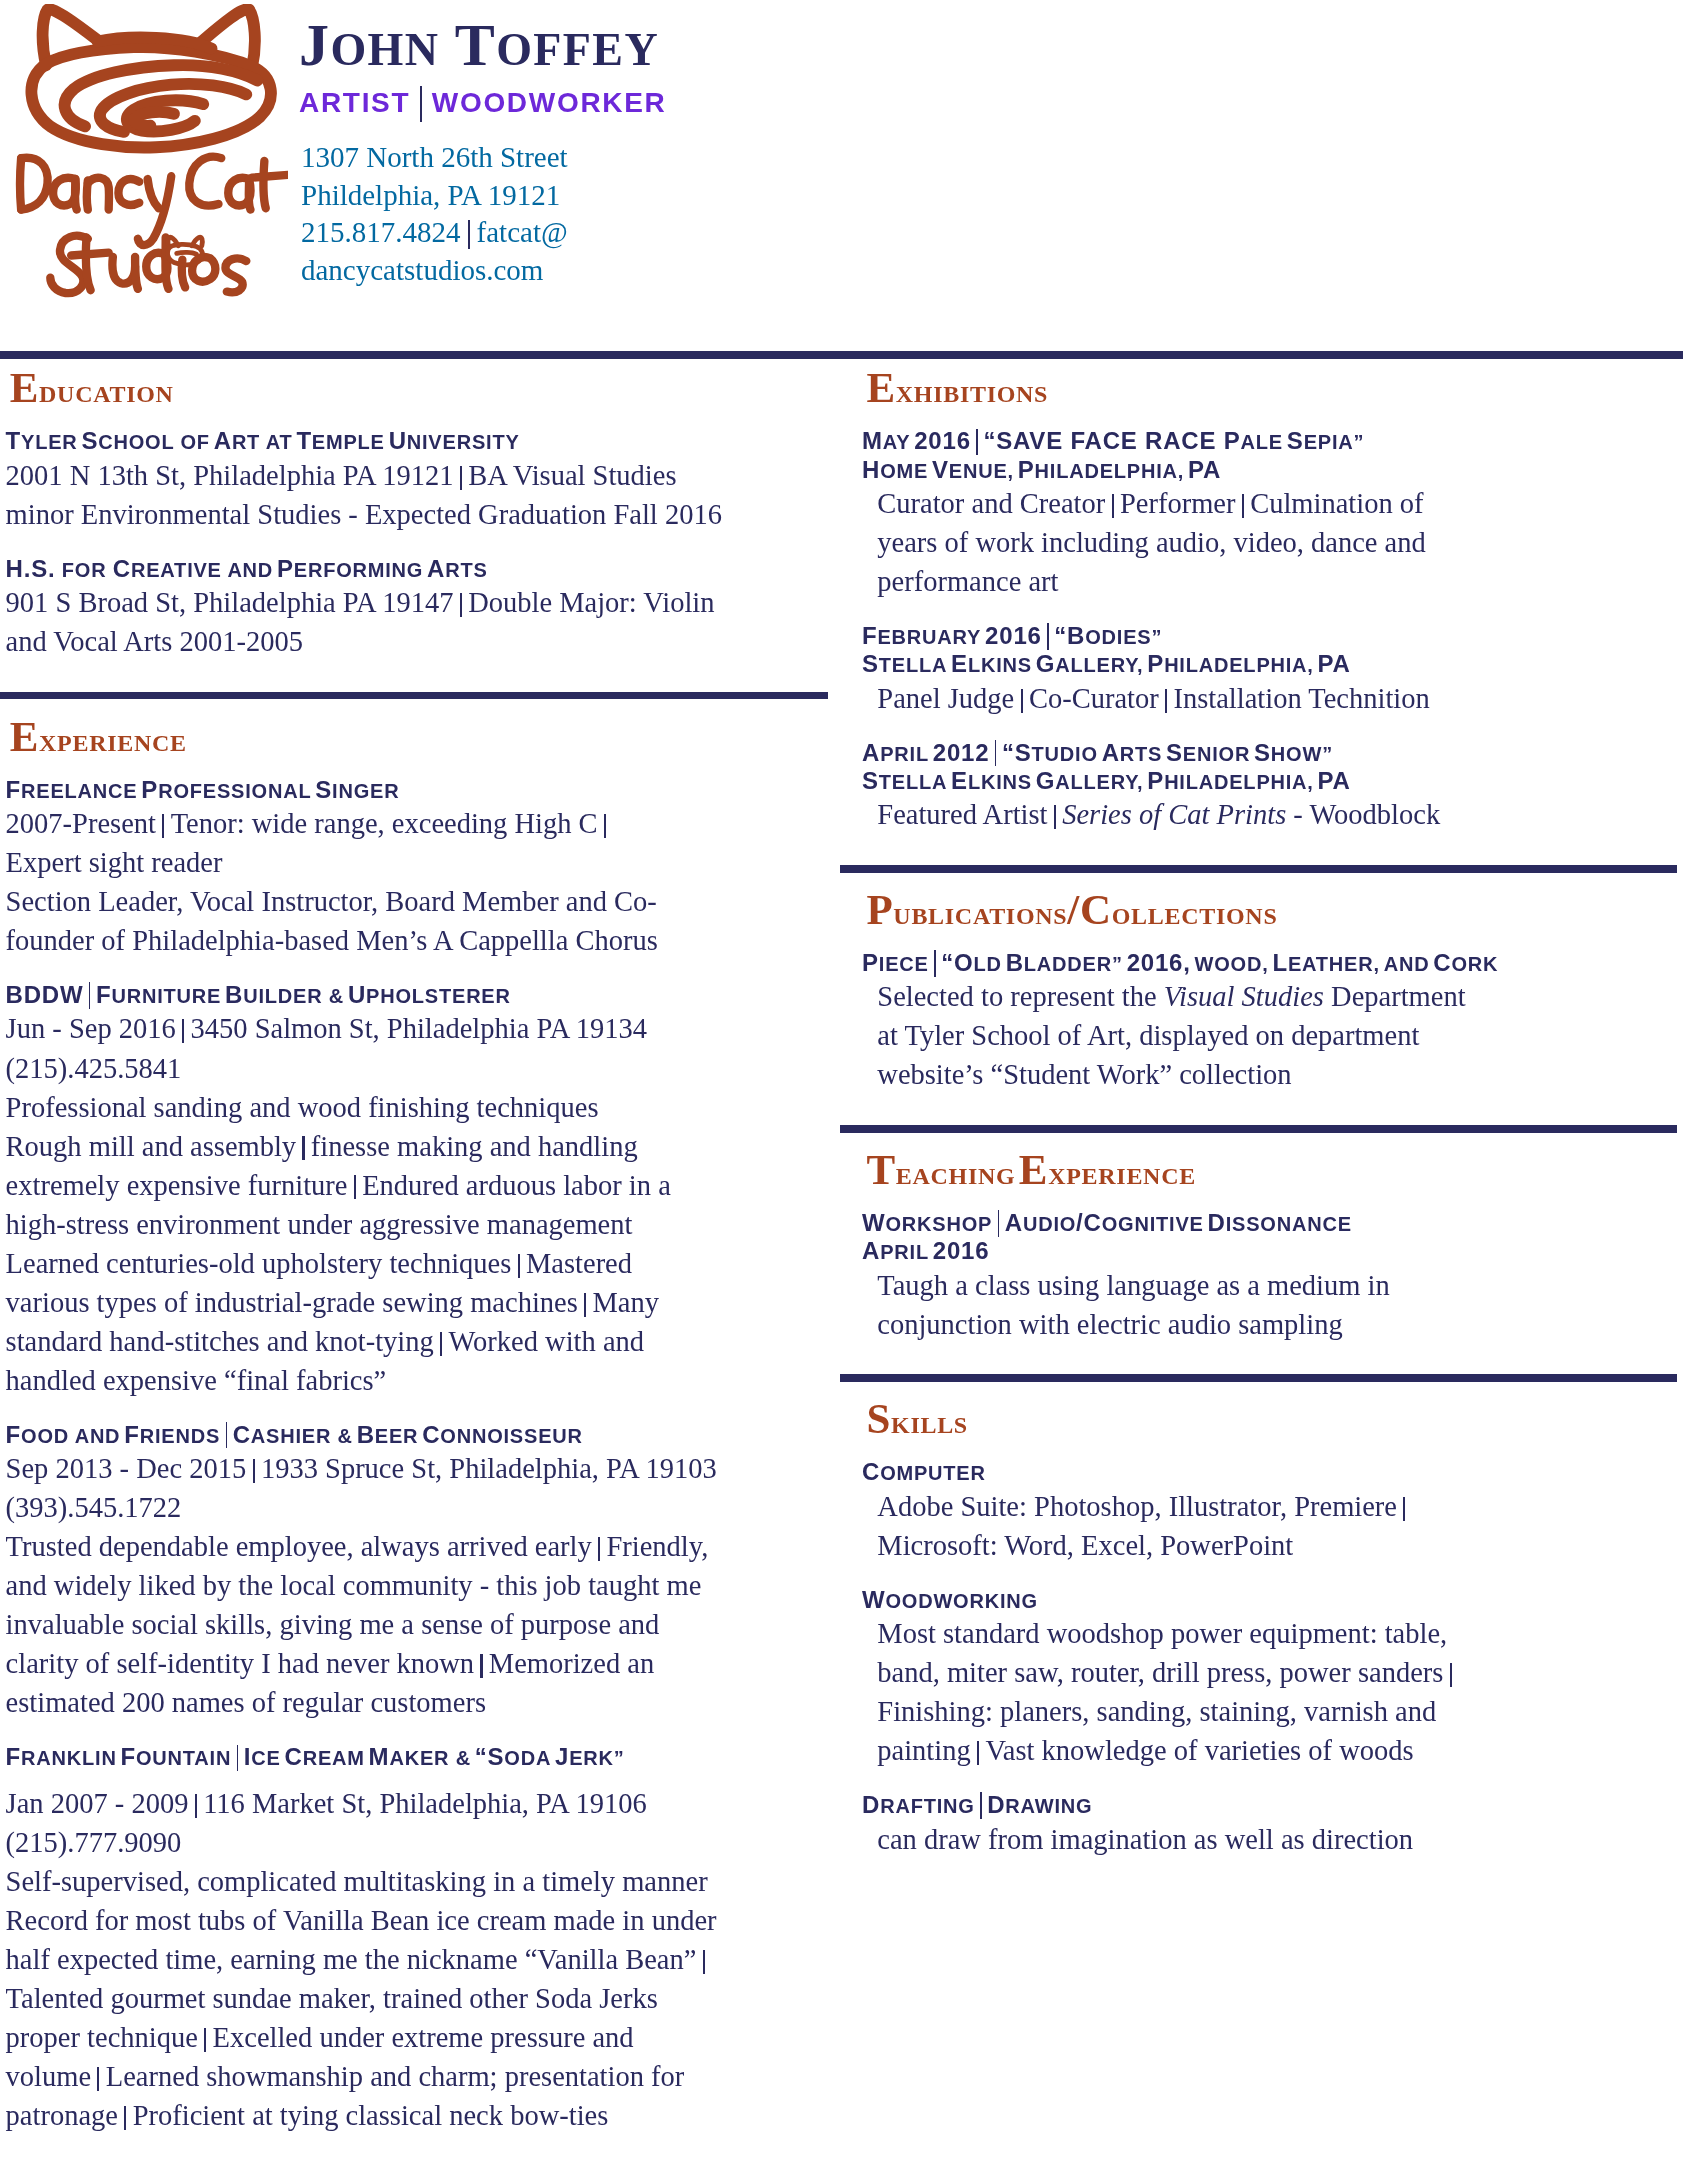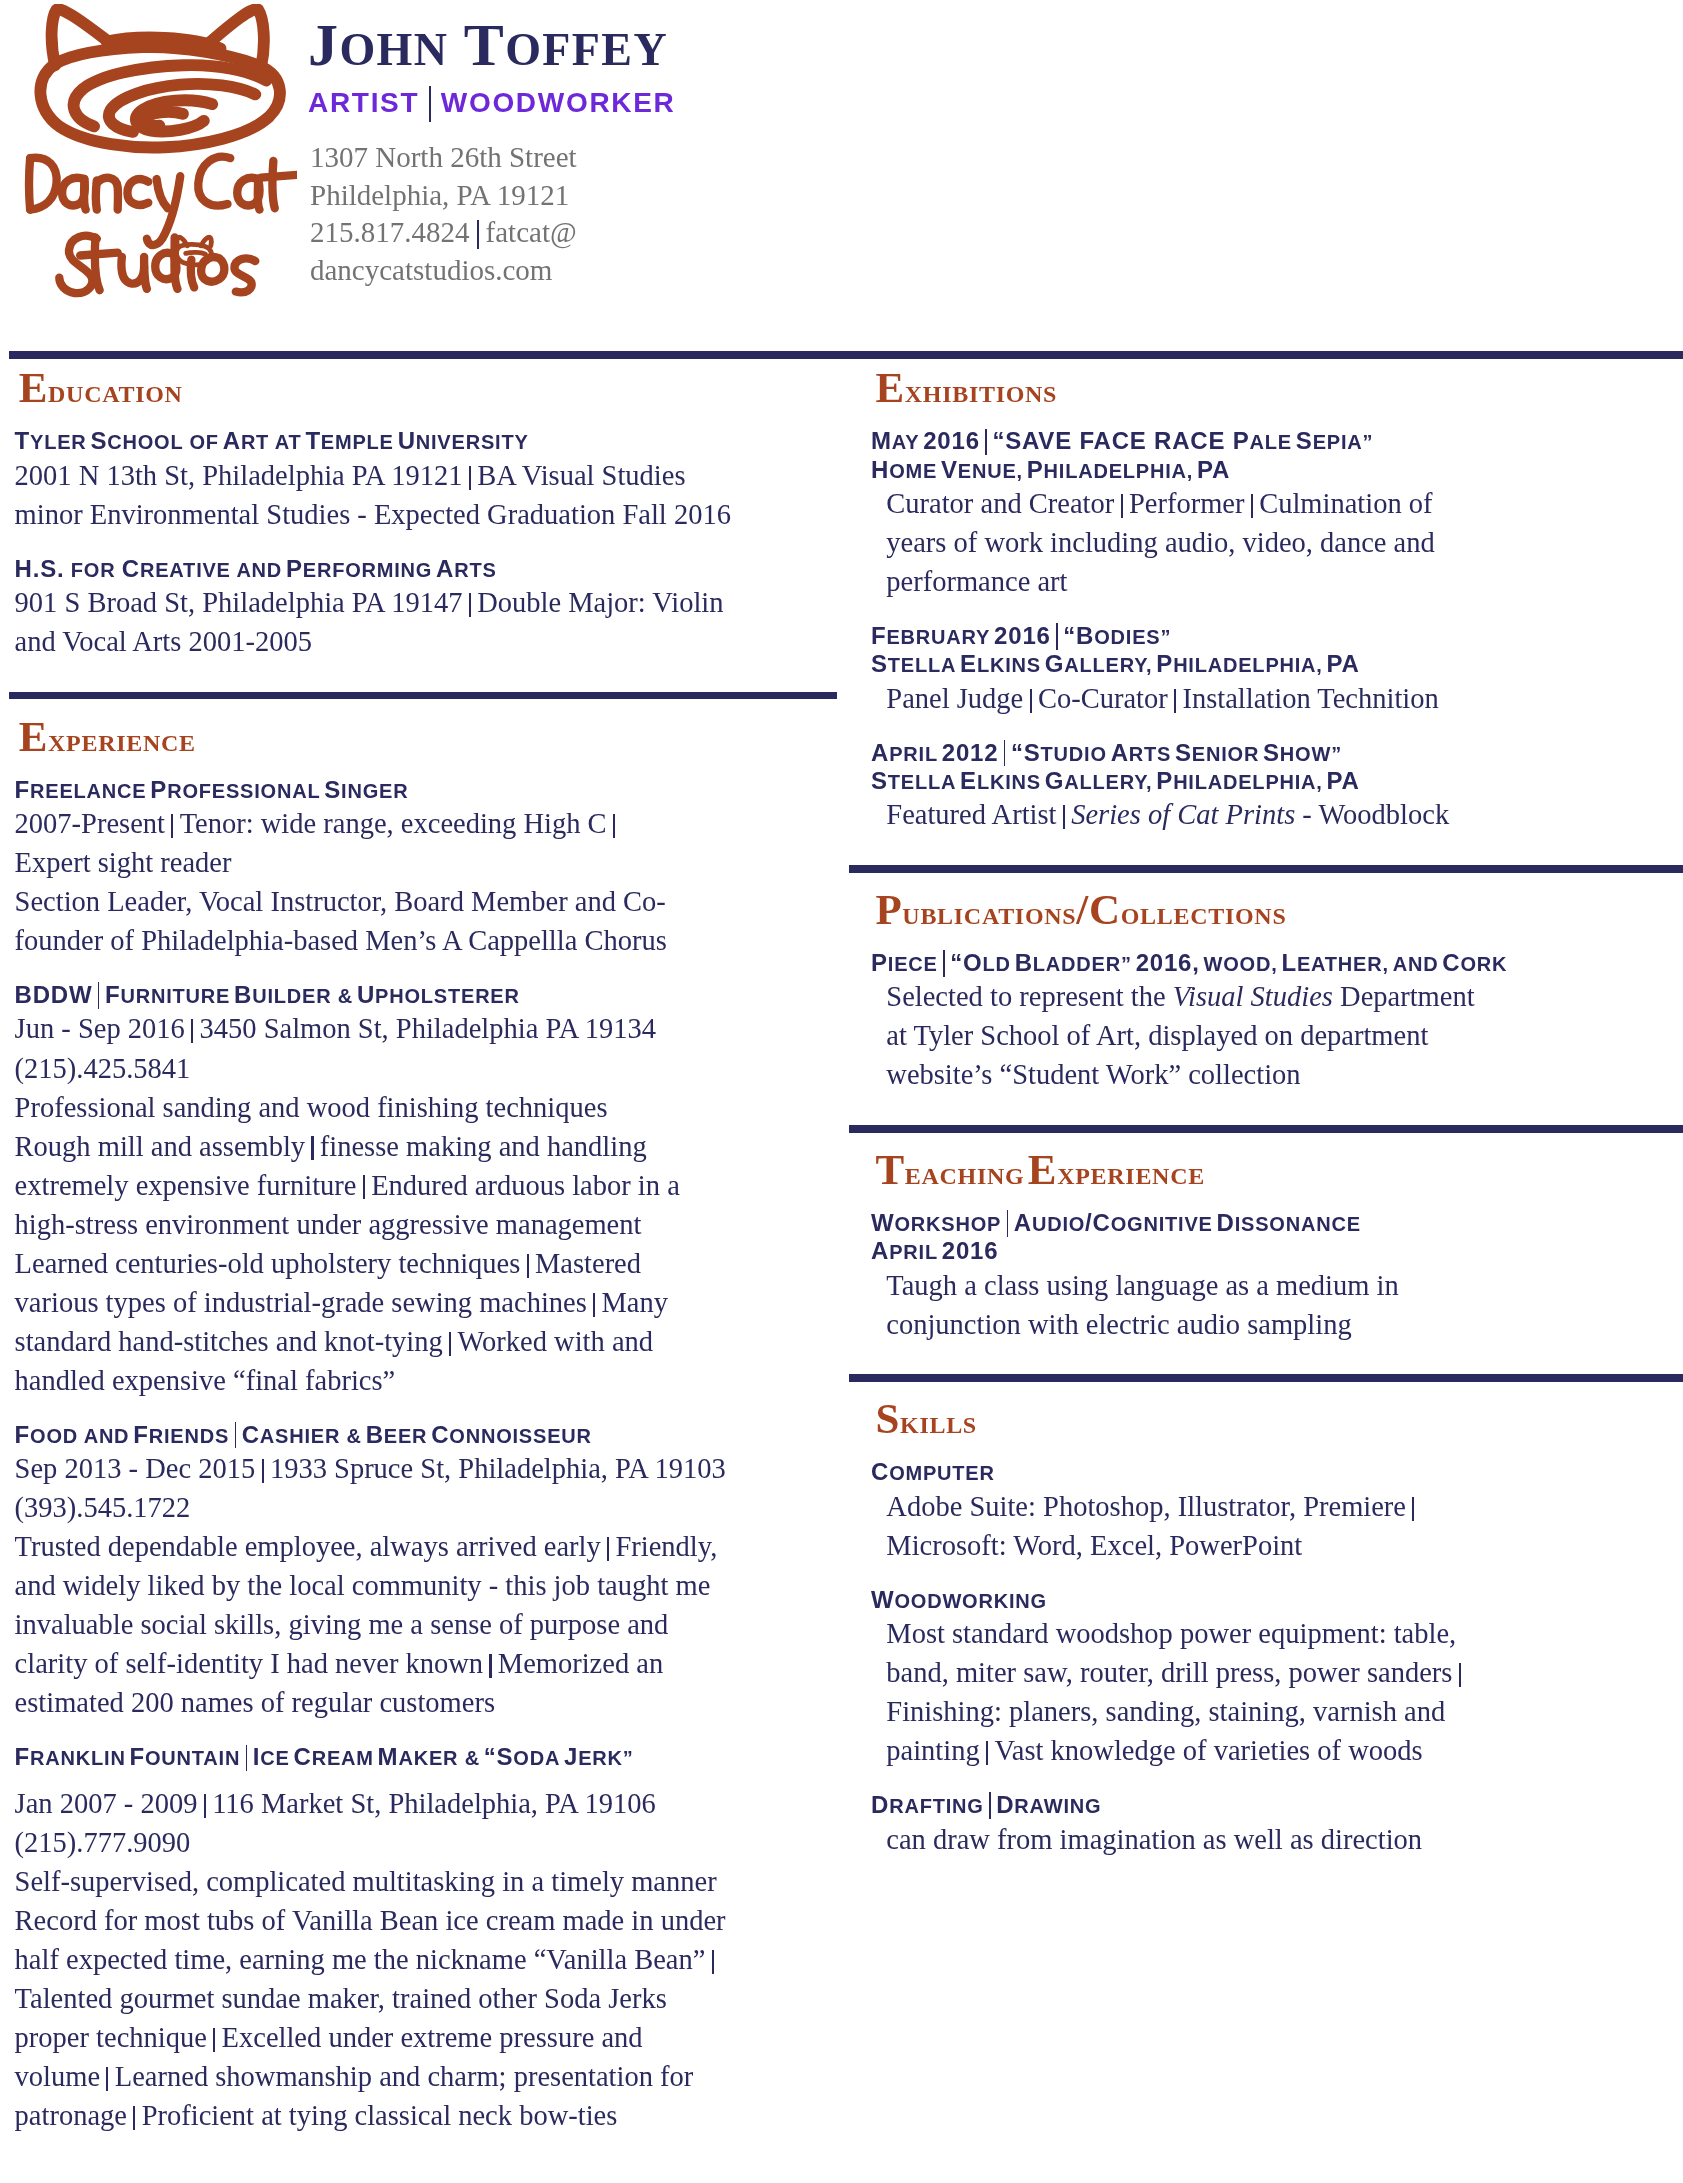--- a/index.html
+++ b/index.html
@@ -4,21 +4,21 @@
 <style>
   html, body { margin:0; padding:0; }
   body {
     width:1683px; height:2183px;
     background:#ffffff;
     font-family:"Liberation Serif", serif;
     color:#2a2a5e;
     overflow:hidden;
     position:relative;
   }
-  .page { position:relative; width:1514px; height:2183px;margin-left:9px; }
+  .page { position:relative; width:1514px; height:2183px; }
 
   
   .header { position:relative; height:327px; }
   .logo-wrap { position:absolute; left:9.7px; top:4.2px; width:278px; height:306px; }
   .logo-mark { position:absolute; left:0; top:0; width:278px; height:160px; }
   .logo-word { position:absolute; left:0; top:136px; width:278px; height:167px; }
 
   .name-block { position:absolute; left:299px; top:15.3px; }
   .name {
     font-family:"Liberation Serif", serif;
@@ -48,21 +48,21 @@
     display:inline-block;
     width:2.1px; height:29px;
     background:#2a2a5e;
     vertical-align:-7px;
     margin:0 7px;
   }
   .contact {
     position:absolute; left:301px; top:139px;
     font-family:"Liberation Serif", serif;
     font-size:29px; line-height:1.30;
-    color:#737373;
+    color:#0369a1;
   }
   .contact div { white-space:nowrap; }
 
   
   .col-left  { position:absolute; left:0px;   top:351px; width:831px; }
   .col-right { position:absolute; left:840px; top:351px; width:838px; }
 
   .rule {
     height:7.7px; background:#2a2a5e; width:100%;
     margin:0 0 0 0;

